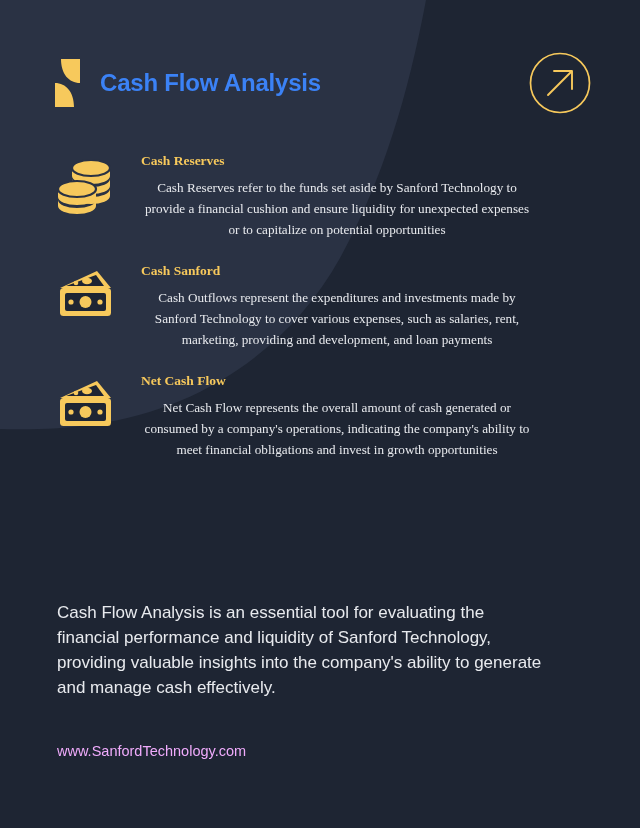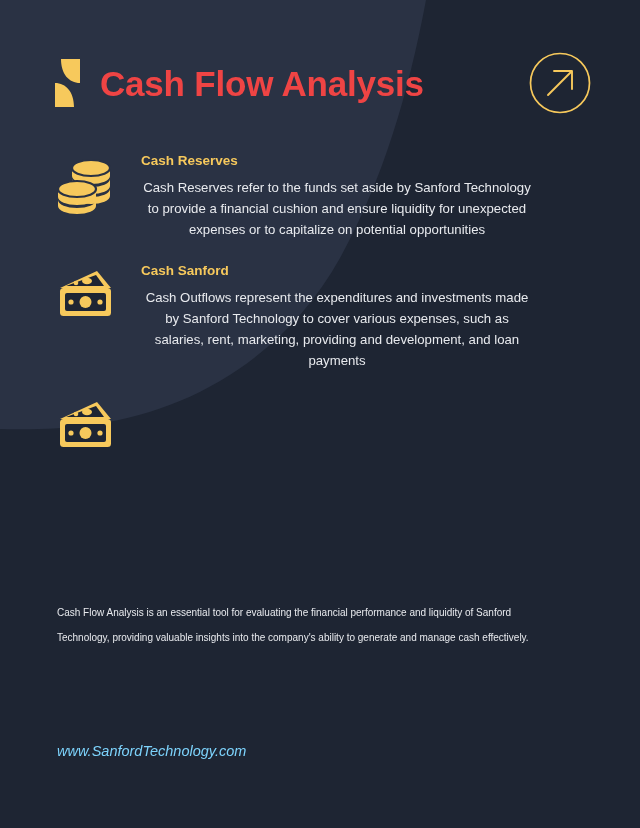--- a/index.html
+++ b/index.html
@@ -46,23 +46,23 @@
   }
 
   .logo-mark {
     width: 25px;
     height: 48px;
     flex: 0 0 auto;
     margin-right: 20px;
   }
 
   .page-title {
-    font-size: 35px;
+    font-size: 24px;
     font-weight: bold;
-    color: #ef4444;
+    color: #3b82f6;
     letter-spacing: -0.2px;
     line-height: 1;
     white-space: nowrap;
   }
 
   .arrow-badge {
     position: absolute;
     right: 0;
     top: 50%;
     transform: translateY(-50%);
@@ -75,20 +75,21 @@
     position: absolute;
     left: 55px;
     top: 152px;
     width: 500px;
   }
 
   .section {
     display: flex;
     align-items: flex-start;
     margin-bottom: 22px;
+    font-family: Liberation Serif, serif;
   }
 
   .section-icon {
     flex: 0 0 auto;
     width: 62px;
     height: 58px;
     margin-right: 24px;
     display: flex;
     align-items: flex-start;
     justify-content: center;
@@ -116,33 +117,32 @@
     text-align: center;
   }
 
   
   .summary {
     position: absolute;
     left: 57px;
     top: 600px;
     width: 486px;
     color: #e8eaee;
-    font-size: 10px;
+    font-size: 17px;
     line-height: 25px;
   }
 
   
   .footer-url {
     position: absolute;
     left: 57px;
     top: 743px;
-    color: #7dd3fc;
+    color: #f0abfc;
     font-size: 14.5px;
     line-height: 1.2;
-    font-style: italic;
   }
 </style>
 </head>
 <body>
 
 <div class="poster">
 
   <svg class="bg-curve" viewBox="0 0 640 828" preserveAspectRatio="none" aria-hidden="true">
     <path d="M0,0 L426,0 C408,96 382,182 340,258 C288,352 196,410 96,424 C62,429 30,430 0,429 Z" fill="#2a3244"></path>
   </svg>
@@ -224,20 +224,24 @@
           <path d="M11,20 L41,9 L49,20 Z" fill="#1e2533"></path>
           <circle cx="21" cy="17" r="2.3" fill="#f7c95c"></circle>
           <ellipse cx="32" cy="15" rx="5" ry="3.2" fill="#f7c95c"></ellipse>
           <rect x="5" y="22" width="51" height="28" rx="3.5" fill="#f7c95c"></rect>
           <rect x="10" y="27" width="41" height="18" rx="2" fill="#1e2533"></rect>
           <circle cx="30.5" cy="36" r="6" fill="#f7c95c"></circle>
           <circle cx="16" cy="36" r="2.6" fill="#f7c95c"></circle>
           <circle cx="45" cy="36" r="2.6" fill="#f7c95c"></circle>
         </svg>
       </span>
+      <div class="section-body">
+        <div class="section-title">Net Cash Flow</div>
+        <div class="section-text">Net Cash Flow represents the overall amount of cash generated or consumed by a company's operations, indicating the company's ability to meet financial obligations and invest in growth opportunities</div>
+      </div>
     </div>
 
   </div>
 
   <div class="summary">Cash Flow Analysis is an essential tool for evaluating the financial performance and liquidity of Sanford Technology, providing valuable insights into the company's ability to generate and manage cash effectively.</div>
 
   <div class="footer-url">www.SanfordTechnology.com</div>
 
 </div>
 

